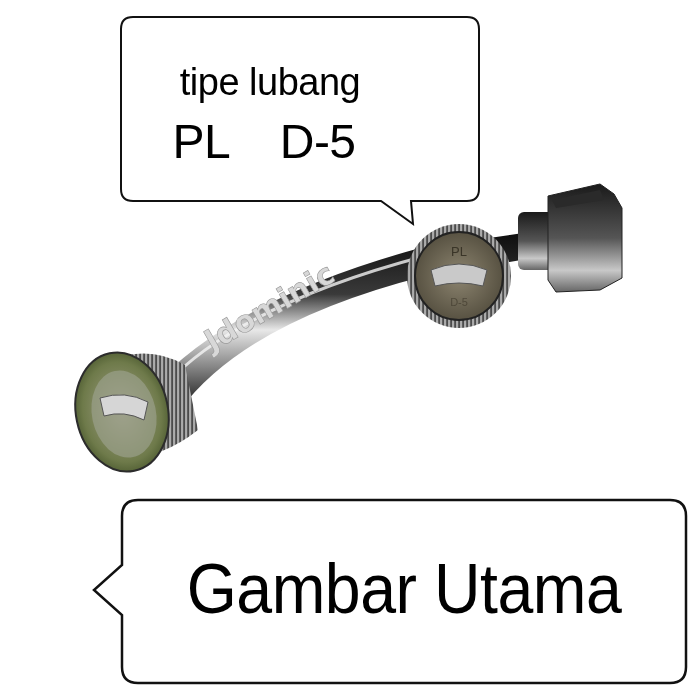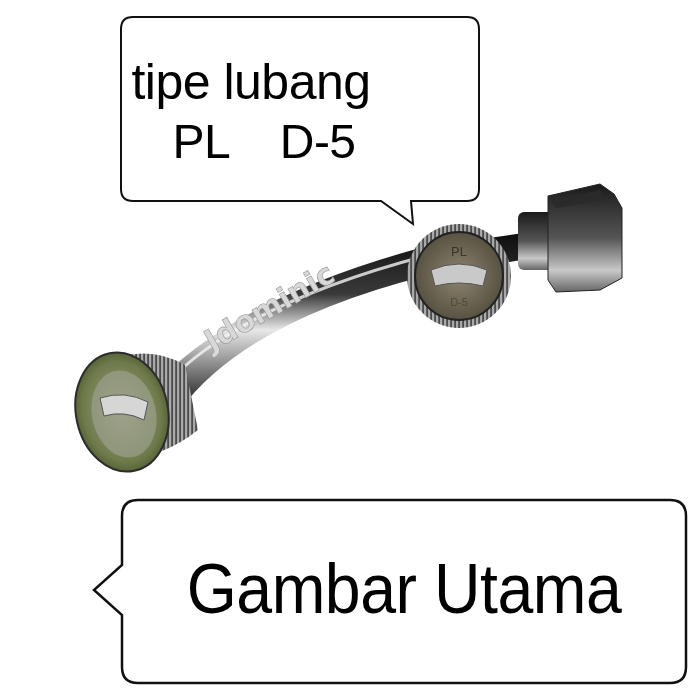--- a/index.html
+++ b/index.html
@@ -1,20 +1,20 @@
 <!DOCTYPE html>
 <html><head>
 <meta charset="utf-8">
 <style>
   html, body { margin: 0; padding: 0; background: #ffffff; }
   body { width: 700px; height: 700px; position: relative; overflow: hidden; font-family: "Liberation Sans", sans-serif; }
   .canvas { position: absolute; left: 0; top: 0; width: 700px; height: 700px; }
   .bubble-svg { position: absolute; left: 0; top: 0; width: 700px; height: 700px; pointer-events: none; }
   .text { position: absolute; color: #000; white-space: pre; text-align: center; font-family: "Liberation Sans", sans-serif; letter-spacing: -0.5px; }
-  .t-line1 { left: 104px; width: 294px; top: 52px; font-size: 50px; line-height: 60px; }
+  .t-line1 { left: 123px; width: 294px; top: 52px; font-size: 38px; line-height: 60px; }
   .t-line2 { left: 121px; width: 286px; top: 114px; font-size: 48px; line-height: 56px; }
   .b-text { left: 122px; width: 564px; top: 549px; font-size: 70px; line-height: 80px; transform: scaleX(0.92); }
   .product { position: absolute; left: 0; top: 0; width: 700px; height: 700px; }
 </style>
 </head>
 <body>
 
 <div class="canvas">
 
   <svg class="product" viewBox="0 0 700 700" xmlns="http://www.w3.org/2000/svg">

